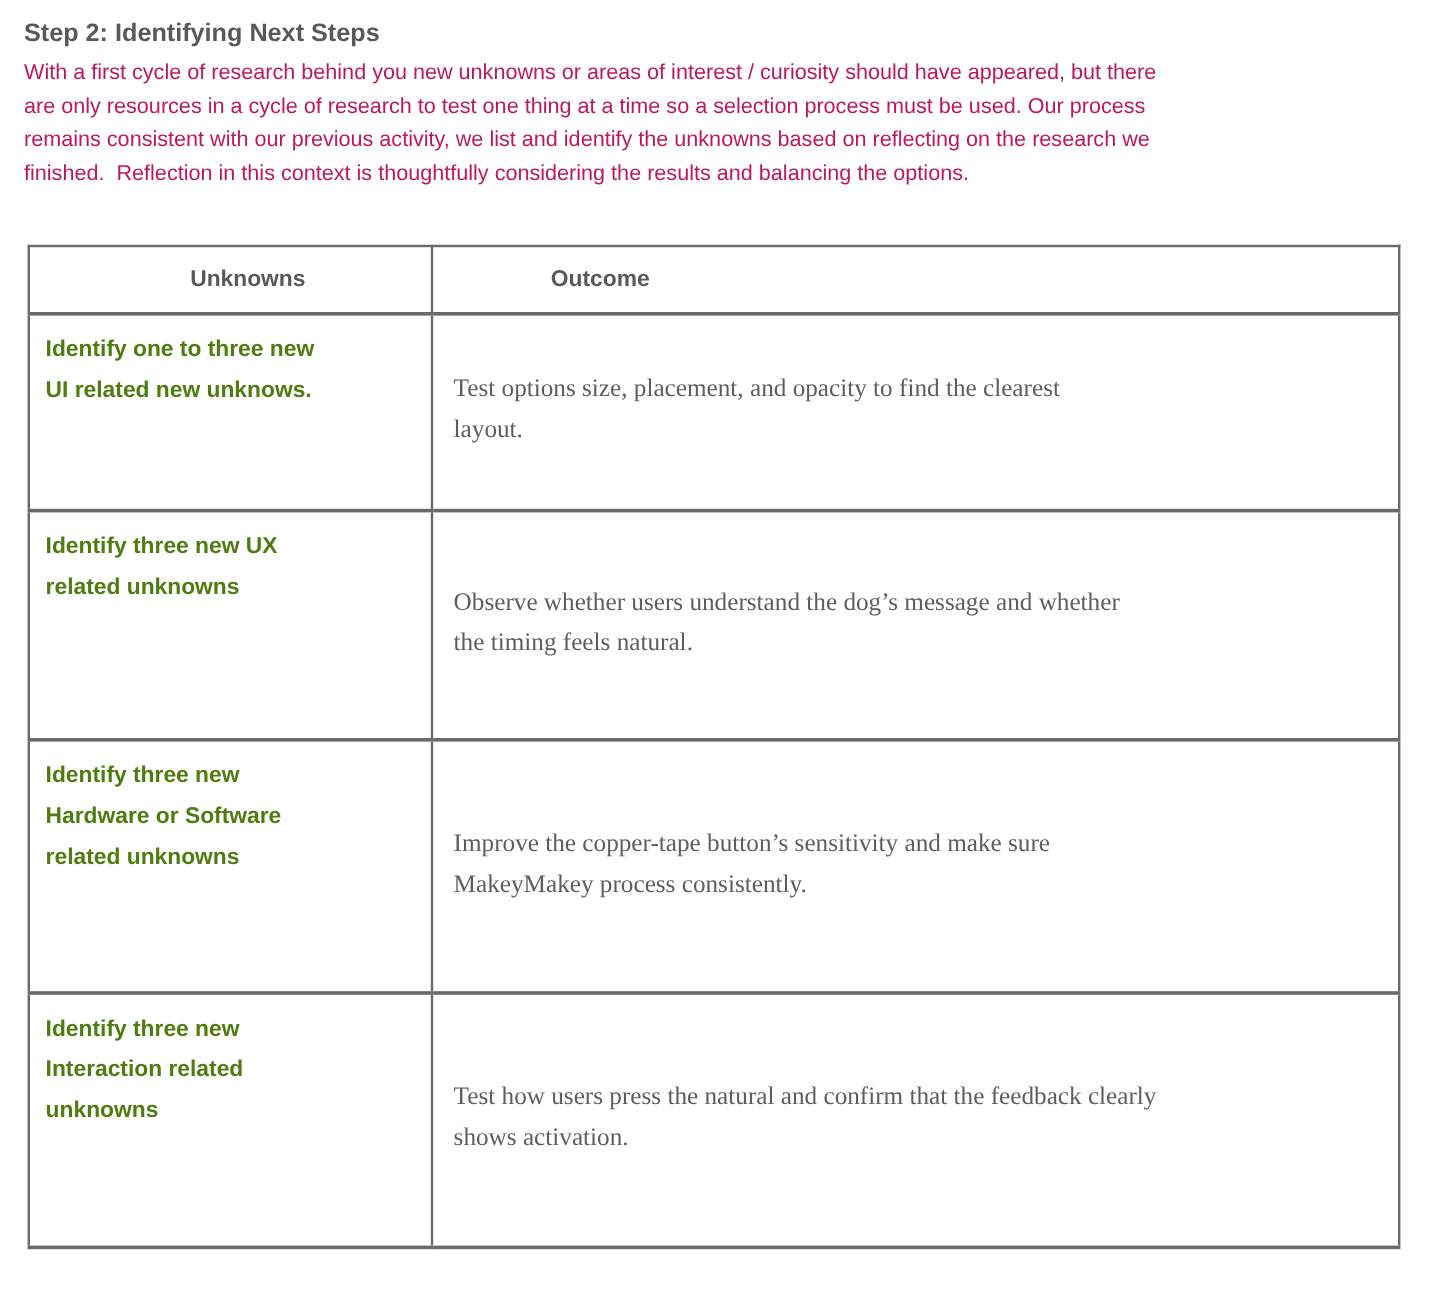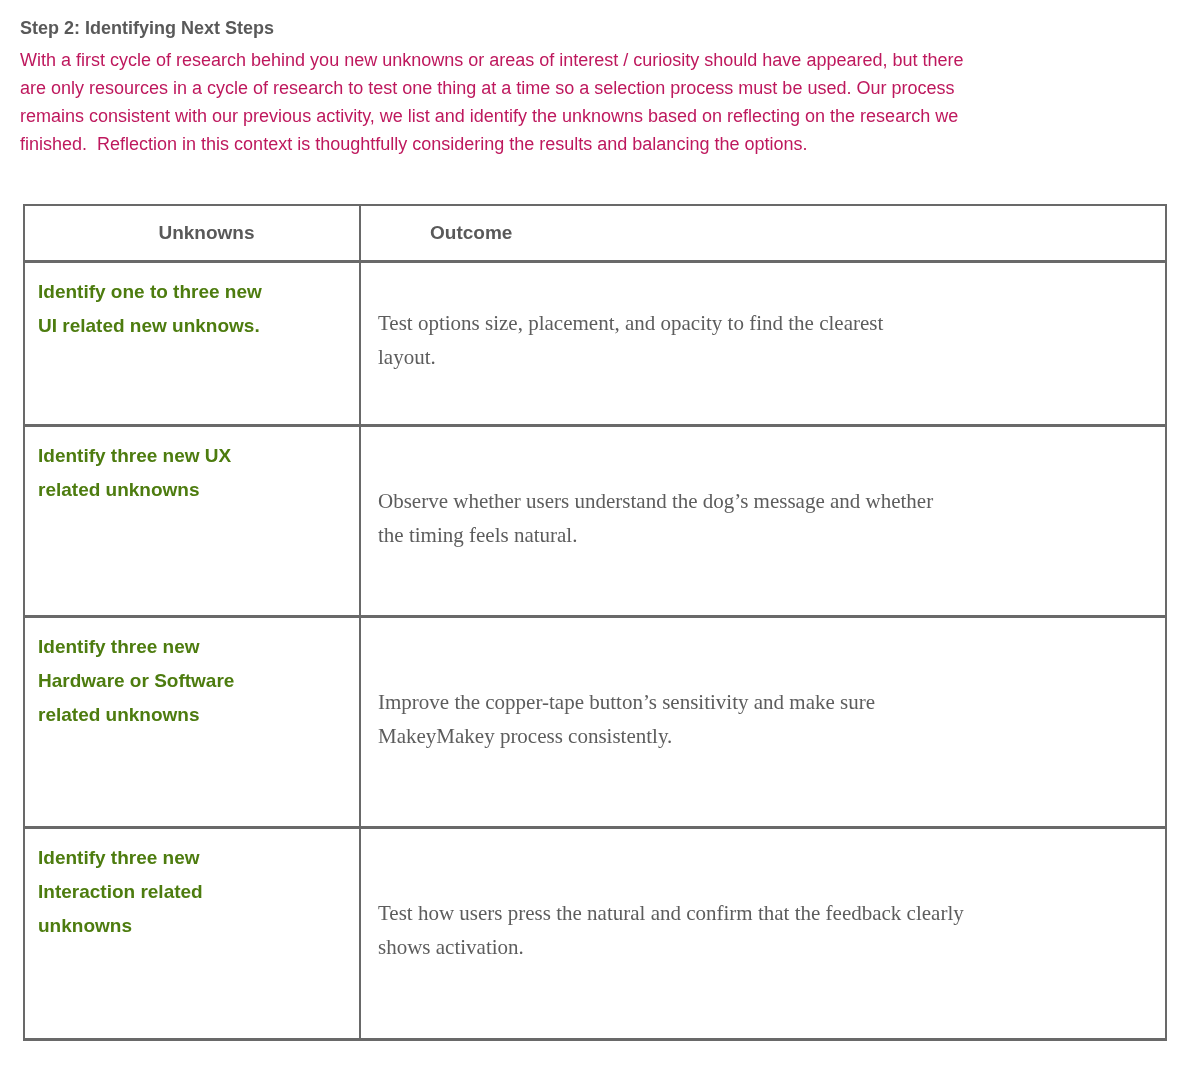--- a/index.html
+++ b/index.html
@@ -11,21 +11,21 @@
     width: 1196px;
     height: 1080px;
     font-family: "Liberation Sans", sans-serif;
     color: #595959;
     overflow: hidden;
   }
   .content {
     padding: 16px 22px 0 20px;
   }
   .title {
-    font-size: 18px;
+    font-size: 21px;
     font-weight: 700;
     line-height: 24px;
     margin: 0 0 6px 0;
     color: #595959;
     white-space: pre-wrap;
   }
   .intro {
     font-size: 18px;
     line-height: 28px;
     margin: 0;
@@ -53,21 +53,21 @@
     font-weight: 700;
     color: #595959;
     vertical-align: middle;
   }
   th.th-unknowns {
     text-align: center;
     padding-left: 30px;
   }
   th.th-outcome {
     text-align: left;
-    padding-left: 69px;
+    padding-left: 98px;
     font-weight: 700;
   }
   td.unknown {
     vertical-align: top;
     padding: 12px 10px 0 13px;
     font-size: 19px;
     font-weight: 700;
     line-height: 34px;
     color: #4d7c0f;
     white-space: pre-wrap;

